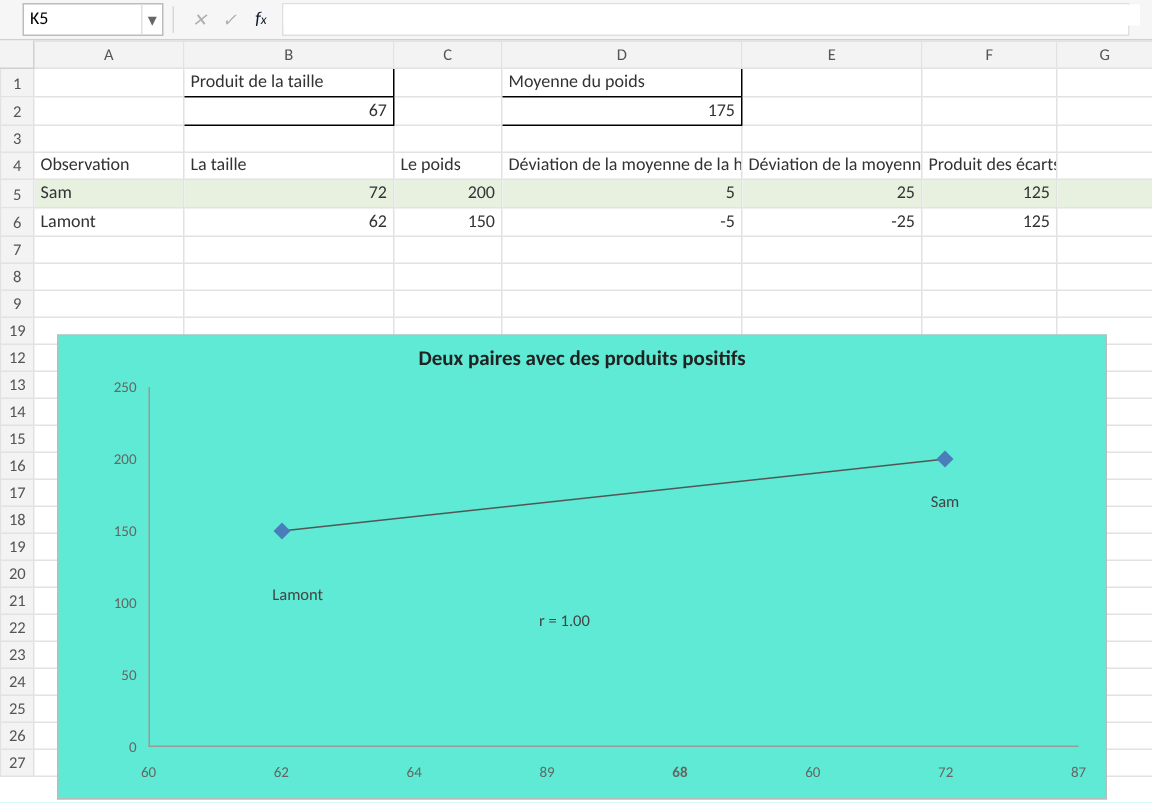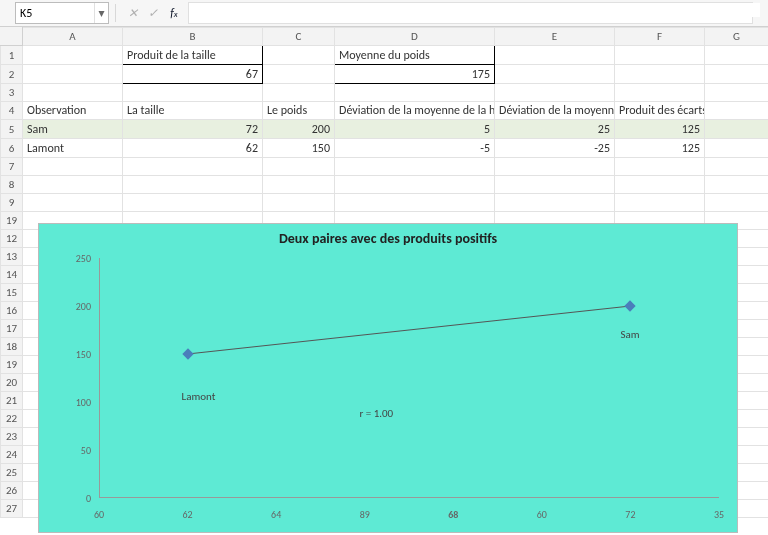--- a/index.html
+++ b/index.html
@@ -366,16 +366,16 @@
         <div class="ptlbl" style="left: 260.4px; top: 148.8px;">r = 1.00</div>
       </div>
     <div class="xaxis" id="xaxis">
         <div class="xlbl" style="left: 0px;">60</div>
         <div class="xlbl" style="left: 88.5714px;">62</div>
         <div class="xlbl" style="left: 177.143px;">64</div>
         <div class="xlbl" style="left: 265.714px;">89</div>
         <div class="xlbl" style="left: 354.286px; font-weight: bold;">68</div>
         <div class="xlbl" style="left: 442.857px;">60</div>
         <div class="xlbl" style="left: 531.429px;">72</div>
-        <div class="xlbl" style="left: 620px;">35</div>
+        <div class="xlbl" style="left: 620px;">87</div>
       </div>
   </div>
 </div>
 
 </body></html>

